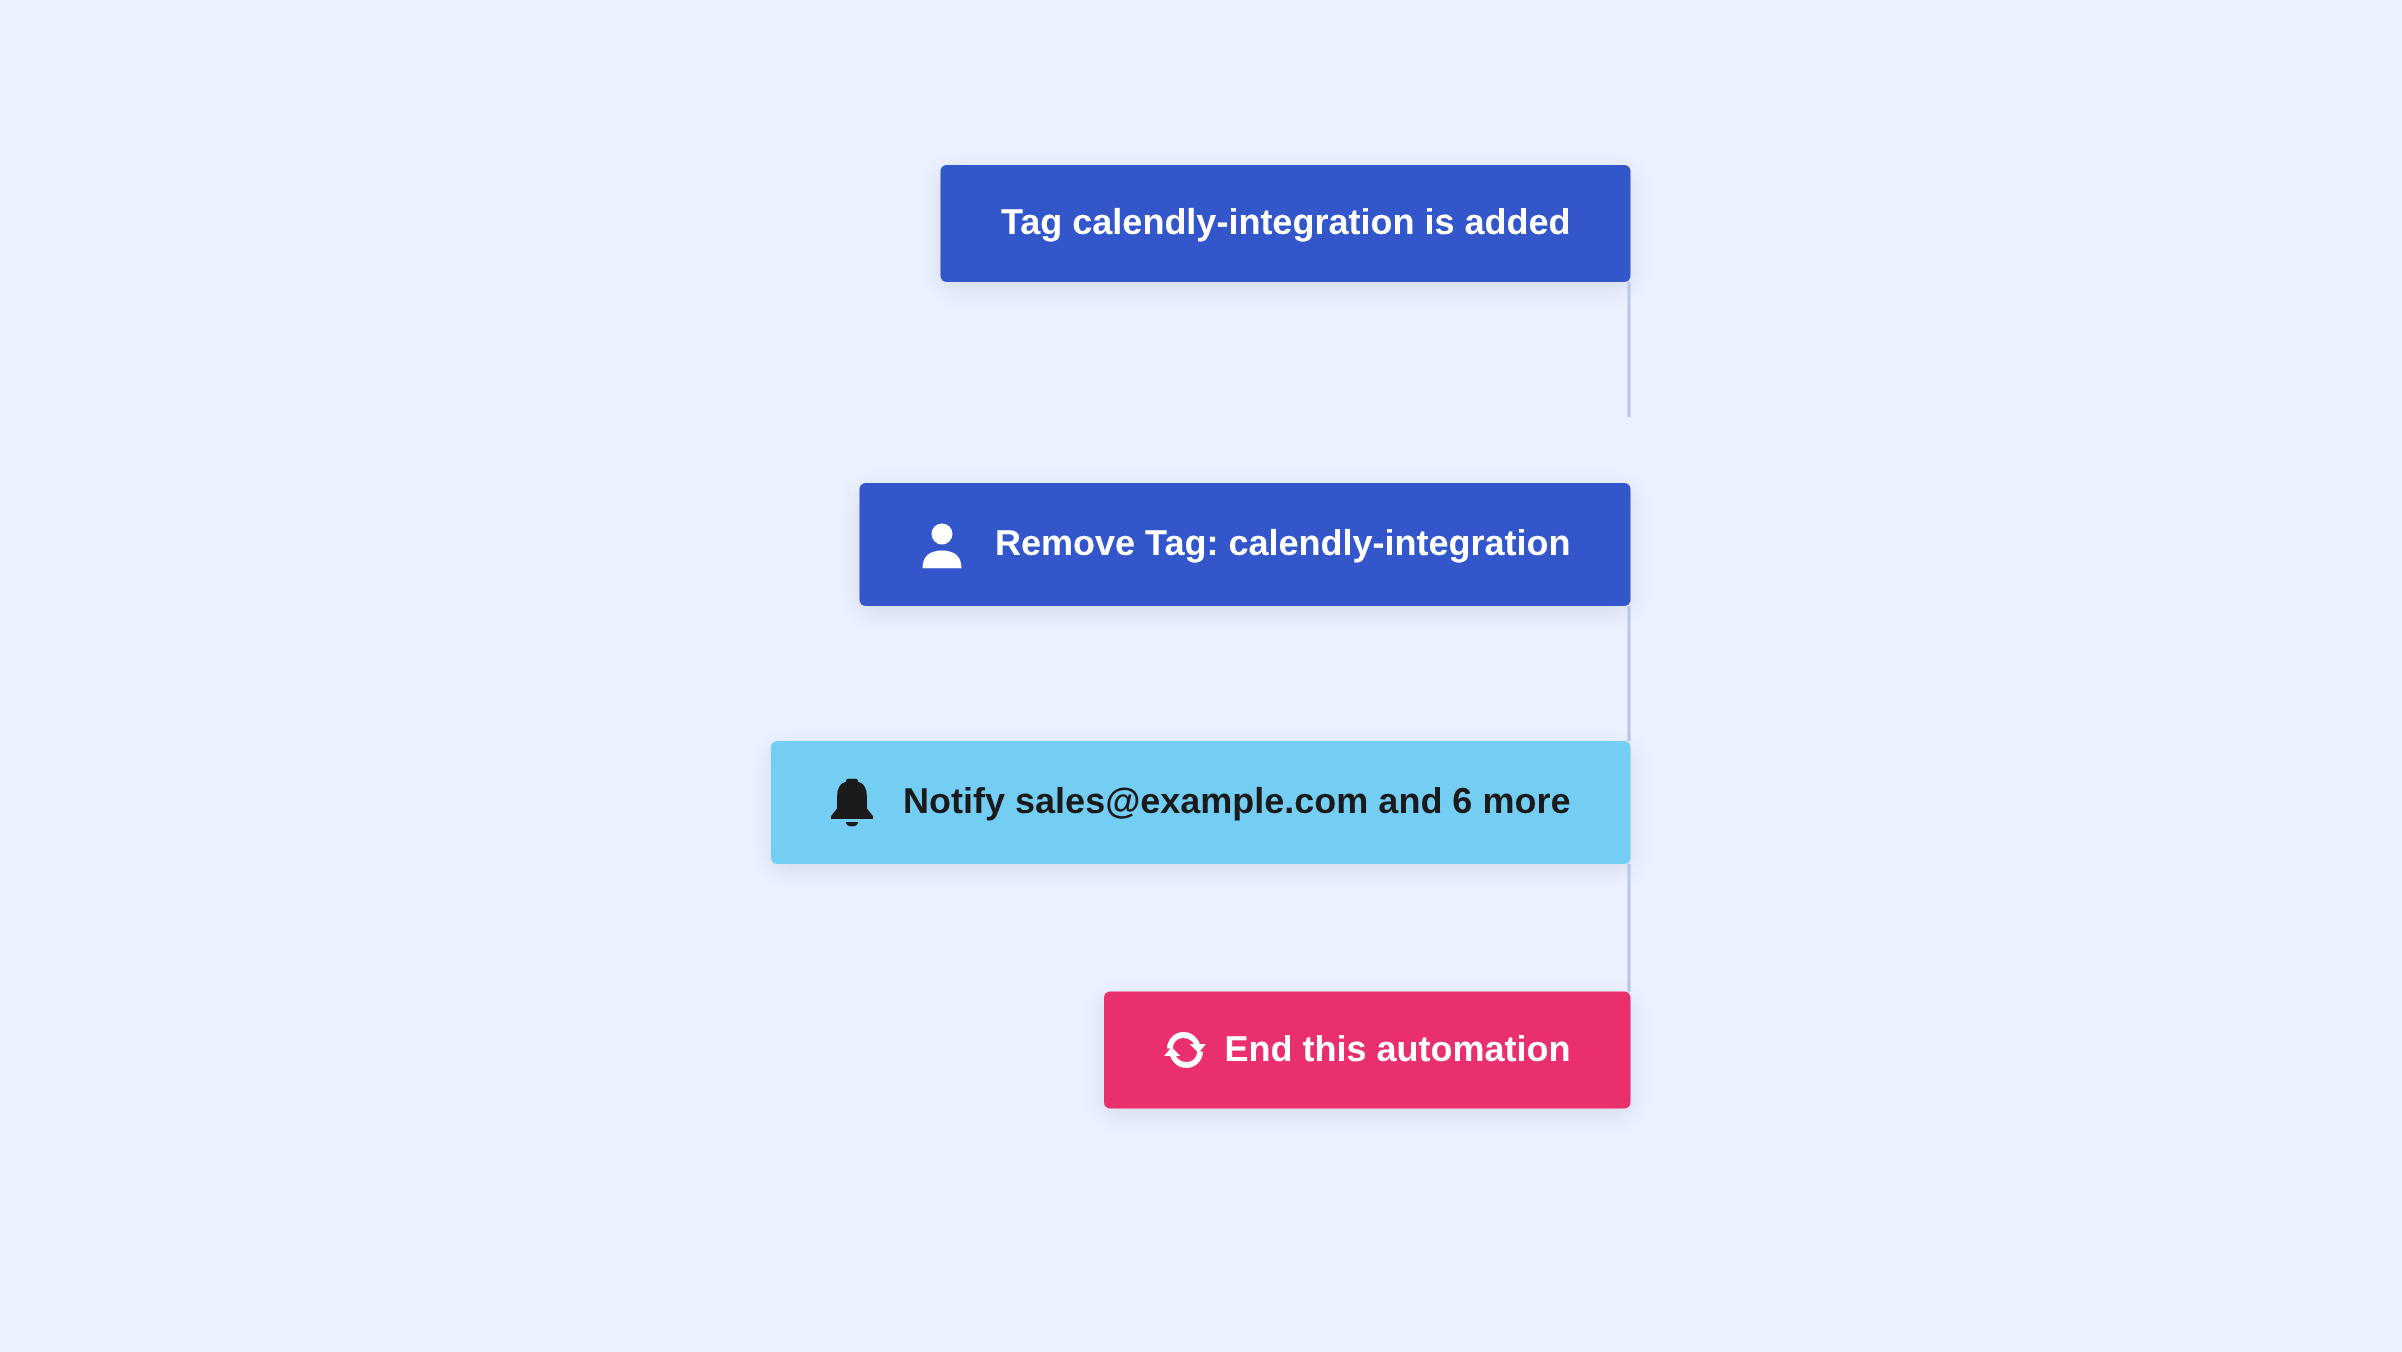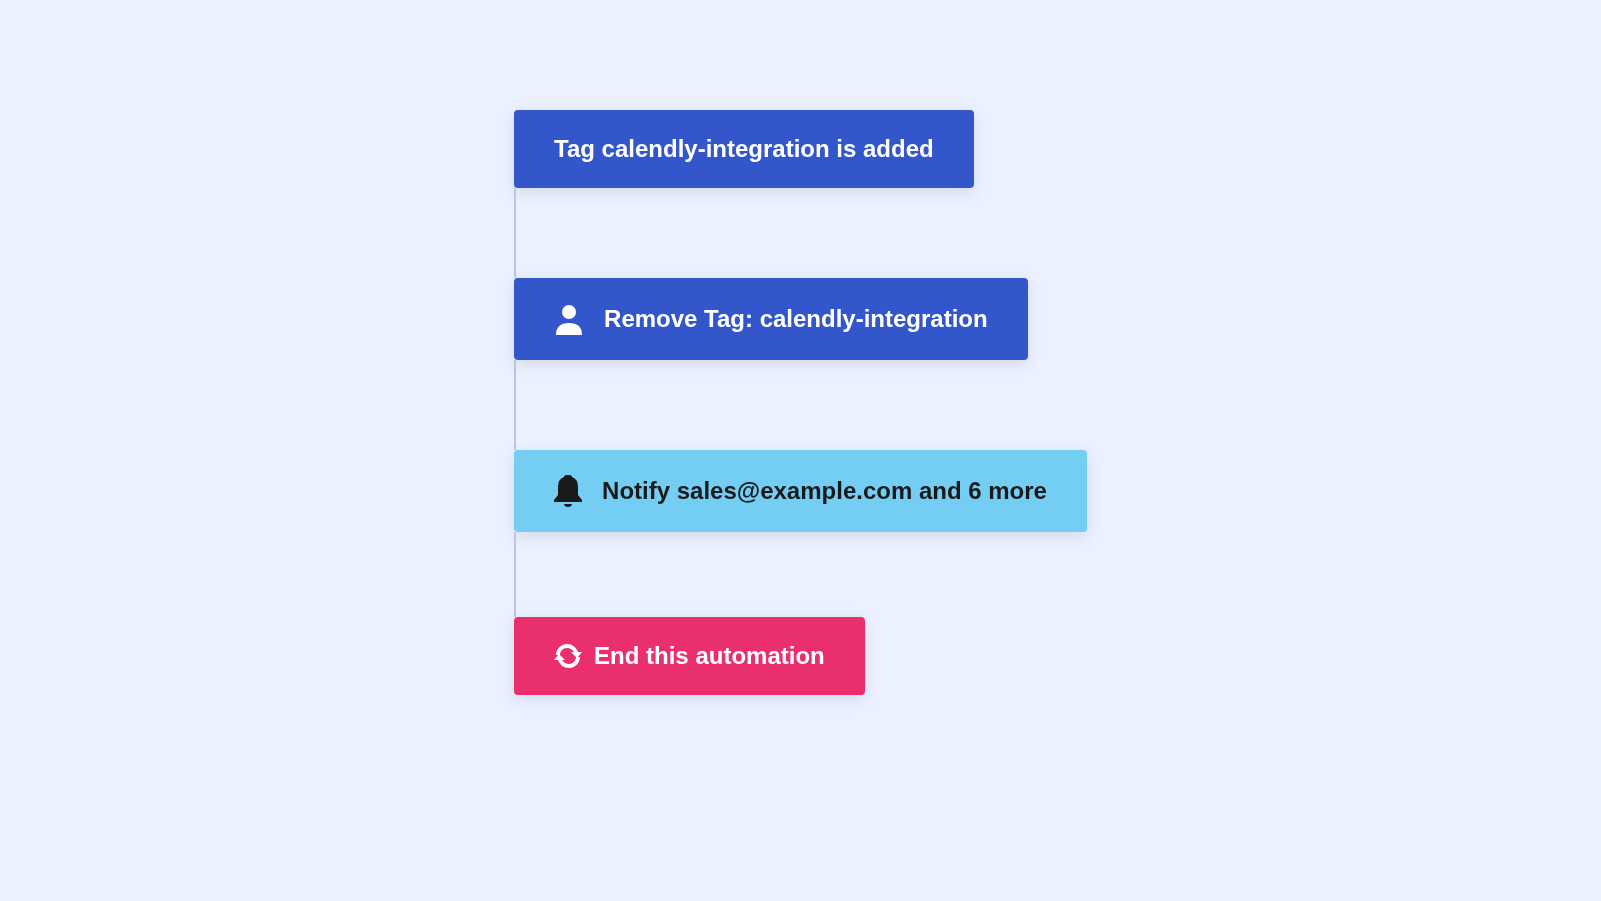--- a/index.html
+++ b/index.html
@@ -15,21 +15,21 @@
       height: 901px;
       display: flex;
       flex-direction: column;
       align-items: center;
       padding-top: 110px;
     }
     
     .flow-container {
       display: flex;
       flex-direction: column;
-      align-items: flex-start;
+      align-items: flex-end;
     }
     
     .node {
       display: flex;
       align-items: center;
       justify-content: center;
       padding: 25px 40px;
       border-radius: 4px;
       font-size: 24px;
       font-weight: 600;
@@ -38,20 +38,21 @@
     }
     
     .node-trigger {
       background-color: #3356cb;
       color: #ffffff;
     }
     
     .node-action-blue {
       background-color: #3356cb;
       color: #ffffff;
+      margin-top: 44px;
     }
     
     .node-action-light {
       background-color: #74cdf2;
       color: #1a1a1a;
     }
     
     .node-end {
       background-color: #e9306d;
       color: #ffffff;

